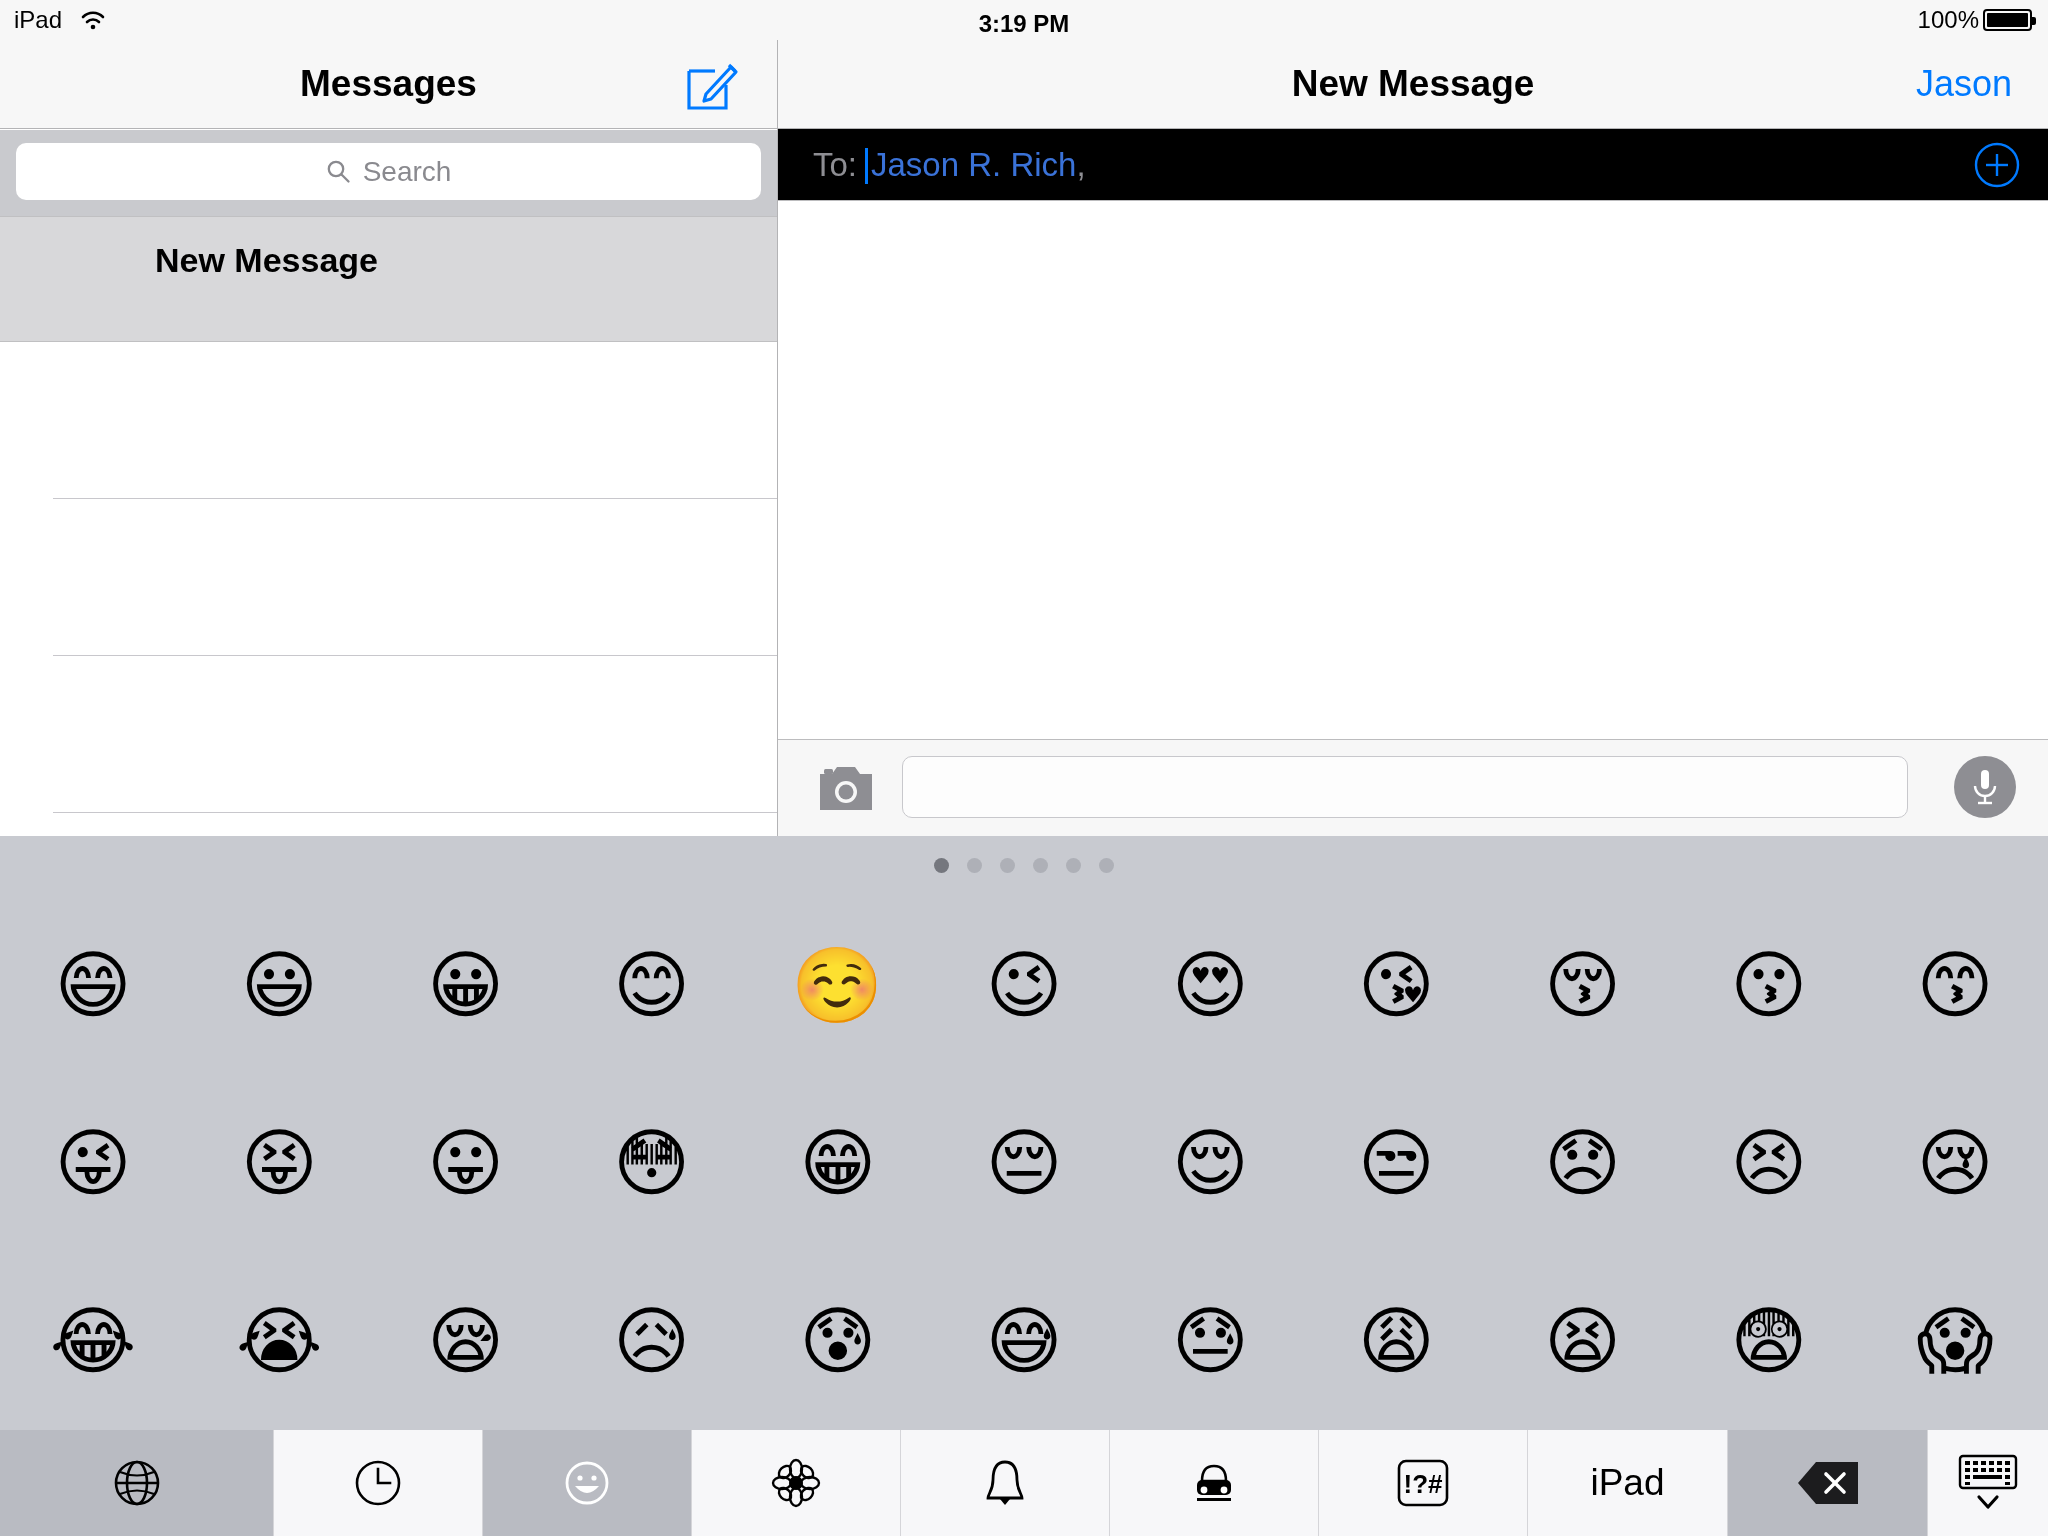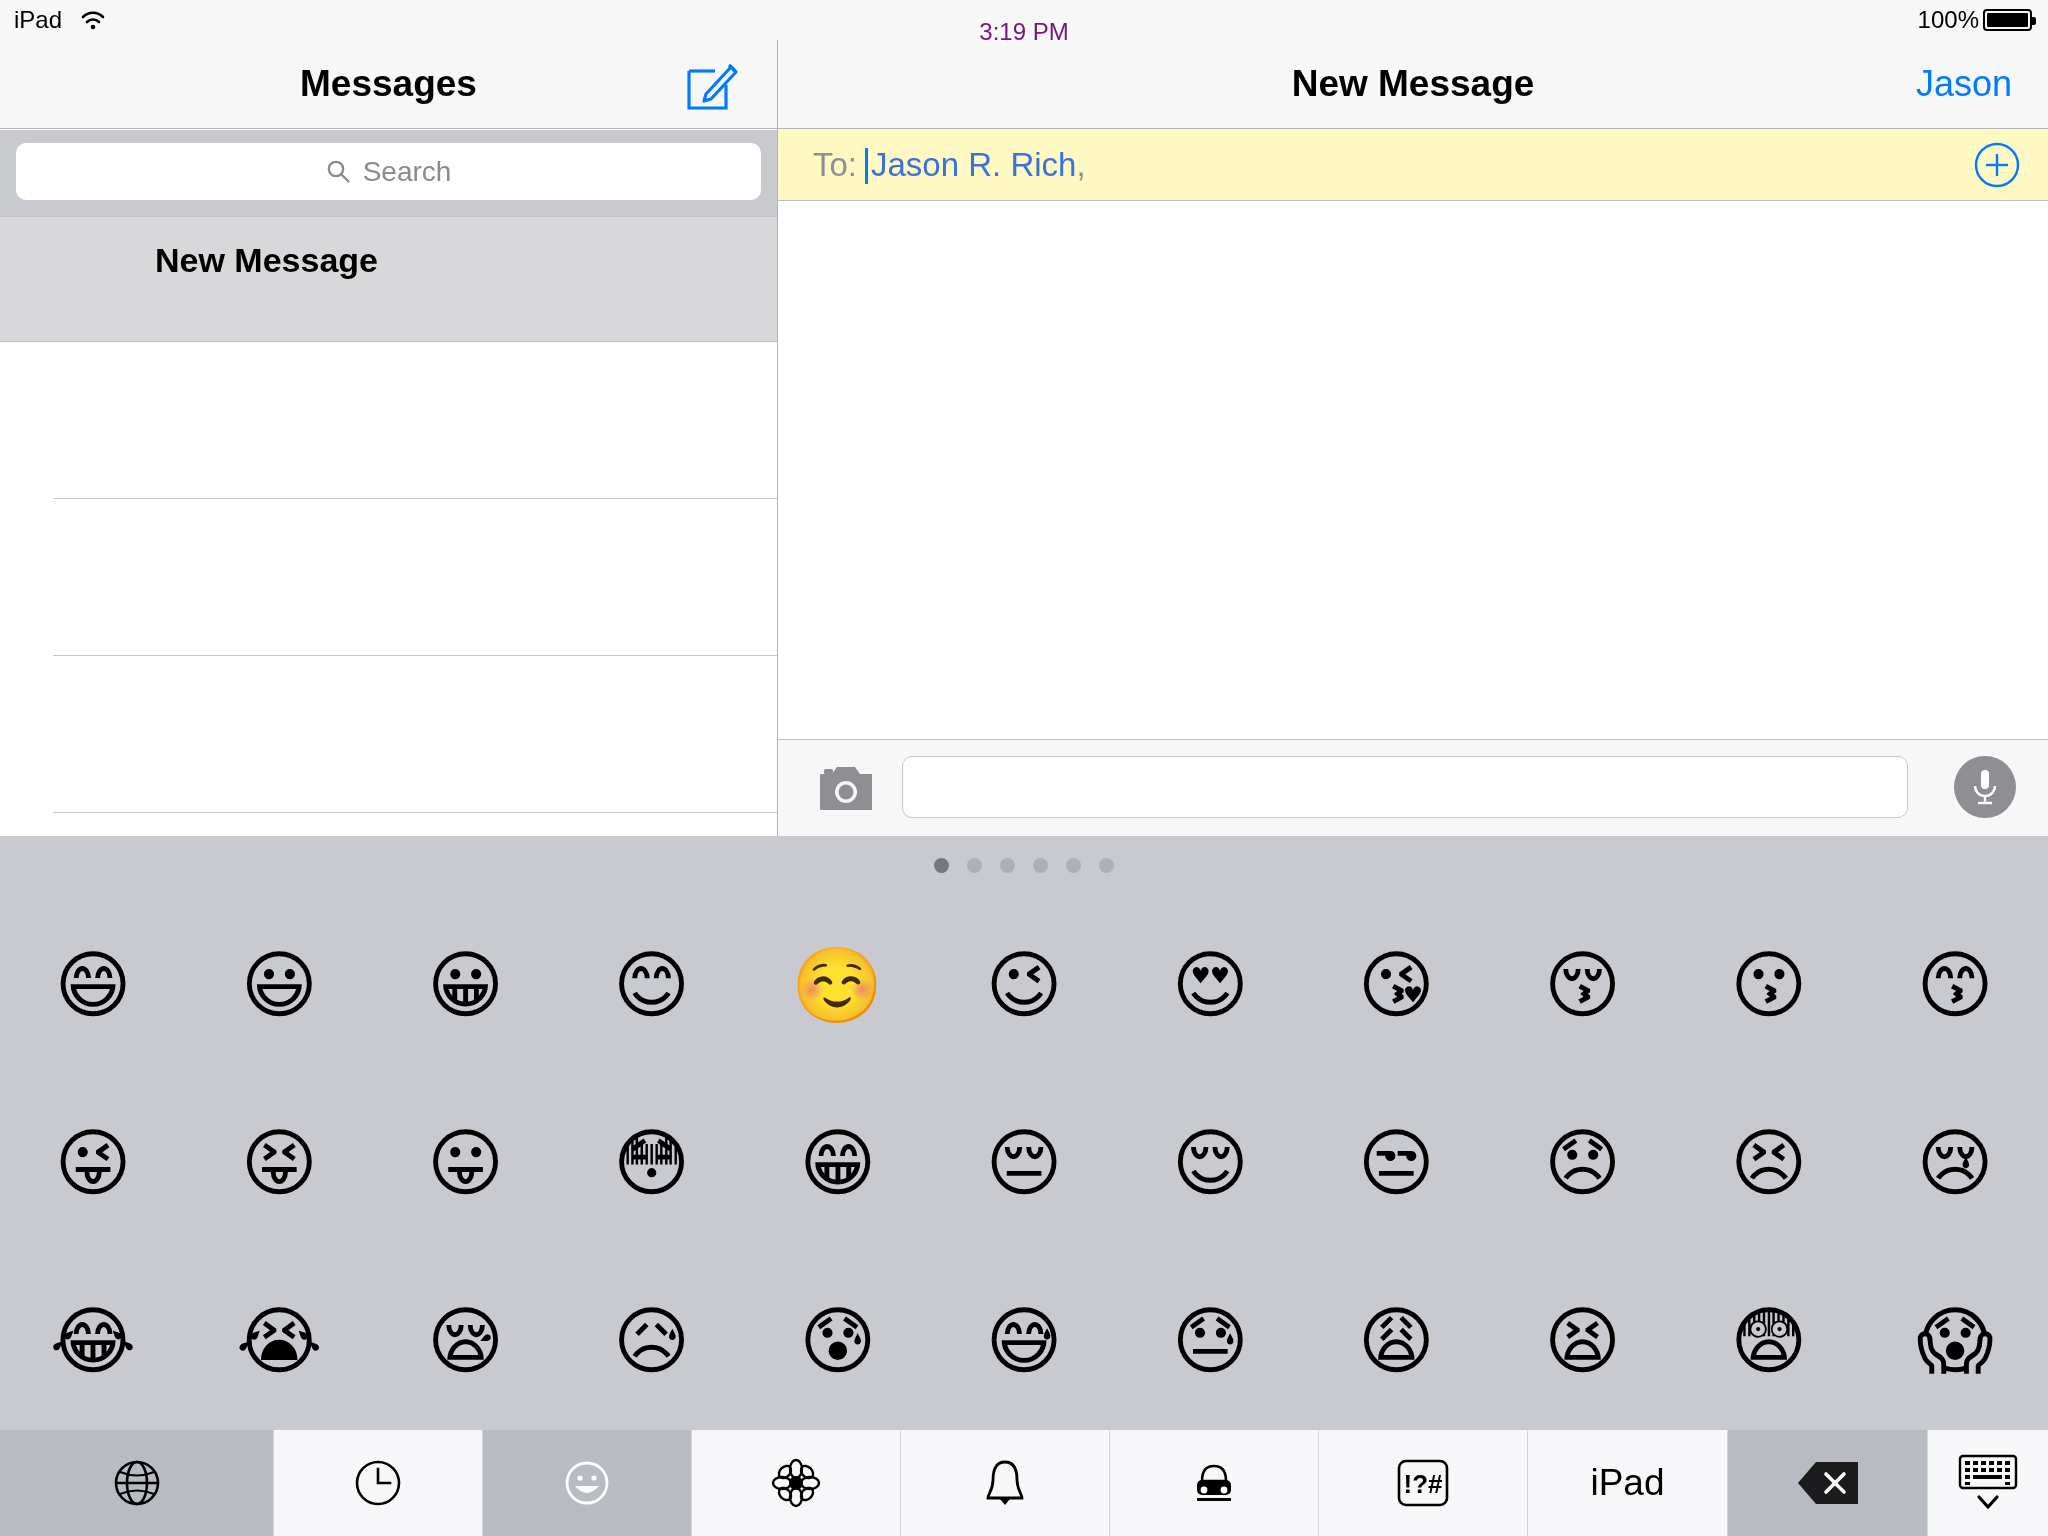--- a/index.html
+++ b/index.html
@@ -32,26 +32,26 @@
     display: flex; align-items: center; gap: 18px;
   }
   .sb-carrier {
     font-size: 24px;
     color: #000;
     letter-spacing: 0px;
   }
   .wifi-icon { width: 26px; height: 20px; display:block; }
   .sb-center {
     position: absolute;
-    left: 0; top: 12px;
+    left: 0; top: 4px;
     width: 2048px; height: 40px;
     display: flex; align-items: center; justify-content: center;
     font-size: 24px;
-    font-weight: normal;
-    color: #701a75;
+    font-weight: bold;
+    color: #000000;
   }
   .sb-right {
     position: absolute;
     right: 16px; top: 0;
     height: 40px;
     display: flex; align-items: center; gap: 4px;
   }
   .sb-batt-pct { font-size: 24px; color: #000; }
   .battery {
     position: relative;
@@ -193,21 +193,21 @@
     right: 36px; top: 0; height: 88px;
     display: flex; align-items: center;
     font-size: 36px;
     color: #007aff;
     cursor: pointer;
   }
   .to-bar {
     position: absolute;
     top: 129px; left: 0;
     width: 1270px; height: 72px;
-    background: #fef9c3;
+    background: #000000;
     border-bottom: 1px solid #bcbcbe;
     box-sizing: border-box;
   }
   .to-label {
     position: absolute;
     left: 35px; top: 0; height: 71px;
     display: flex; align-items: center;
     font-size: 33px;
     color: #8e8e93;
   }

